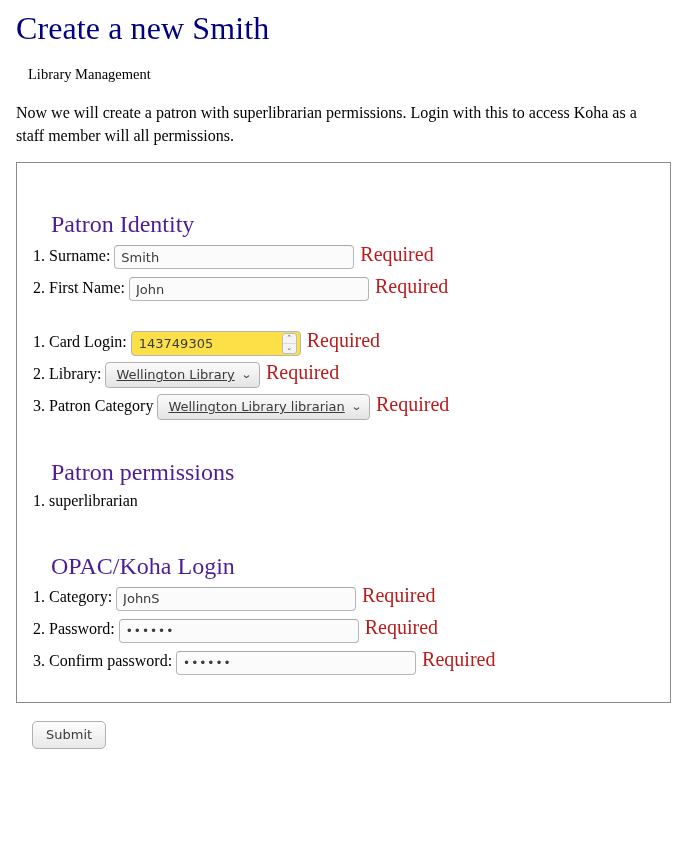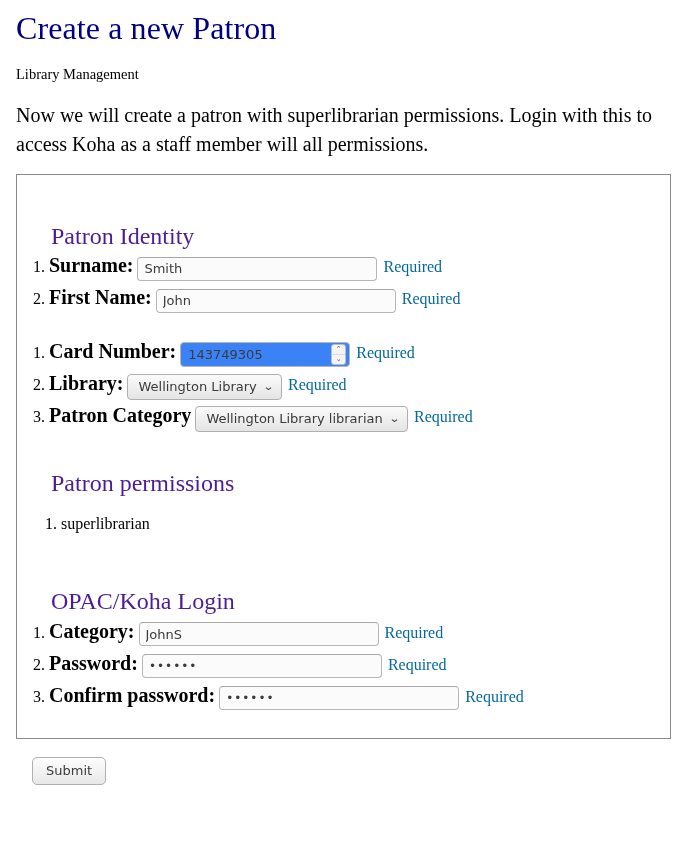--- a/index.html
+++ b/index.html
@@ -23,25 +23,25 @@
     color: #000080;
     font-family: "Liberation Serif", serif;
     font-weight: normal;
     font-size: 32px;
     line-height: 1.15;
     margin: 10px 0 0 0;
     letter-spacing: 0.1px;
   }
   p.subtitle {
     font-size: 14.5px;
-    margin: 18px 0 0 0;
+    margin: 18px 0 0 12px;
     line-height: 1.3;
   }
   p.intro {
-    font-size: 20px;
+    font-size: 16px;
     margin: 17px 12px 0 0;
     line-height: 1.45;
     max-width: 656px;
   }
 
   fieldset.form-box {
     margin: 15px 0 0 0;
     padding: 0 0 26px 0;
     border: 1px solid #888c8e;
     box-sizing: border-box;
@@ -67,21 +67,21 @@
     font-size: 16px;
   }
   ol.field-list > li {
     padding: 0;
     margin: 0;
     line-height: 31px;
     white-space: nowrap;
   }
   ol.field-list > li::marker { font-size: 16px; }
 
-  .field-label { font-size: 20px; font-weight: bold; }
+  .field-label { font-size: 16px; }
 
   
   input.text-field {
     font-family: "DejaVu Sans", sans-serif;
     font-size: 13px;
     color: #3b3b3b;
     width: 240px;
     height: 24px;
     box-sizing: border-box;
     padding: 0 6px;
@@ -108,21 +108,21 @@
   input.num-field {
     font-family: "DejaVu Sans", sans-serif;
     font-size: 13px;
     color: #3b3b3b;
     width: 170px;
     height: 25px;
     box-sizing: border-box;
     padding: 0 26px 0 7px;
     border: 1px solid #b6b6b6;
     border-radius: 4px;
-    background: #3b82f6;
+    background: #fde047;
     vertical-align: middle;
     outline: none;
     display: block;
   }
   .spinner {
     position: absolute;
     right: 4px;
     top: 2px;
     width: 15px;
     height: 21px;
@@ -152,43 +152,44 @@
     font-size: 13px;
     color: #3b3b3b;
     height: 26px;
     line-height: 24px;
     padding: 0 8px 0 10px;
     margin: 0 3px 0 4px;
     border: 1px solid #b0b0b0;
     border-radius: 4px;
     background: linear-gradient(#fbfbfb, #e4e4e4);
     box-sizing: border-box;
+    text-decoration: underline;
   }
   .select-box .chev {
     display: inline-block;
     margin-left: 7px;
     font-size: 11px;
     color: #444;
     transform: scaleX(1.25);
     position: relative;
     top: -1px;
   }
 
   .required-note {
-    font-size: 16px;
-    font-family: "Liberation Serif", serif;
-    color: #0369a1;
+    font-size: 20px;
+    font-family: "Liberation Serif", serif;
+    color: #b91c1c;
     margin-left: 3px;
     text-align: center;
   }
 
   .group-gap { height: 22px; }
 
   ol.perm-list {
-    margin: 12px;
+    margin: 0;
     padding: 0 0 0 16px;
     list-style-position: inside;
     font-size: 16px;
   }
   ol.perm-list > li { line-height: 28px; }
 
   .submit-wrap { padding: 18px 0 0 16px; text-decoration: underline; }
   button.submit-button {
     font-family: "DejaVu Sans", sans-serif;
     font-size: 13px;
@@ -198,21 +199,21 @@
     border-radius: 5px;
     background: linear-gradient(#fdfdfd, #e8e8e8);
     cursor: pointer;
   }
 </style>
 </head>
 <body>
 
 <div class="page">
 
-  <h1 class="page-title">Create a new Patron</h1>
+  <h1 class="page-title">Create a new Smith</h1>
 
   <p class="subtitle">Library Management</p>
 
   <p class="intro">Now we will create a patron with superlibrarian permissions. Login with this to access Koha as a staff member will all permissions.</p>
 
   <fieldset class="form-box">
 
     <div class="section-heading-wrap first">
       <h2 class="section-heading">Patron Identity</h2>
     </div>
@@ -223,21 +224,21 @@
       </li>
       <li>
         <span class="field-label">First Name:</span><input class="text-field" type="text" value="John" style=""><span class="required-note">Required</span>
       </li>
     </ol>
 
     <div class="group-gap"></div>
 
     <ol class="field-list">
       <li>
-        <span class="field-label">Card Number:</span><span class="num-wrap"><input class="num-field" type="text" value="143749305" style=""><span class="spinner">
+        <span class="field-label">Card Login:</span><span class="num-wrap"><input class="num-field" type="text" value="143749305" style=""><span class="spinner">
               <span class="arrow up">⌃</span>
               <span class="arrow down">⌄</span>
             </span></span><span class="required-note">Required</span>
       </li>
       <li>
         <span class="field-label">Library:</span><span class="select-box"><span>Wellington Library</span><span class="chev">⌄</span></span><span class="required-note">Required</span>
       </li>
       <li>
         <span class="field-label">Patron Category</span><span class="select-box"><span>Wellington Library librarian</span><span class="chev">⌄</span></span><span class="required-note">Required</span>
       </li>

